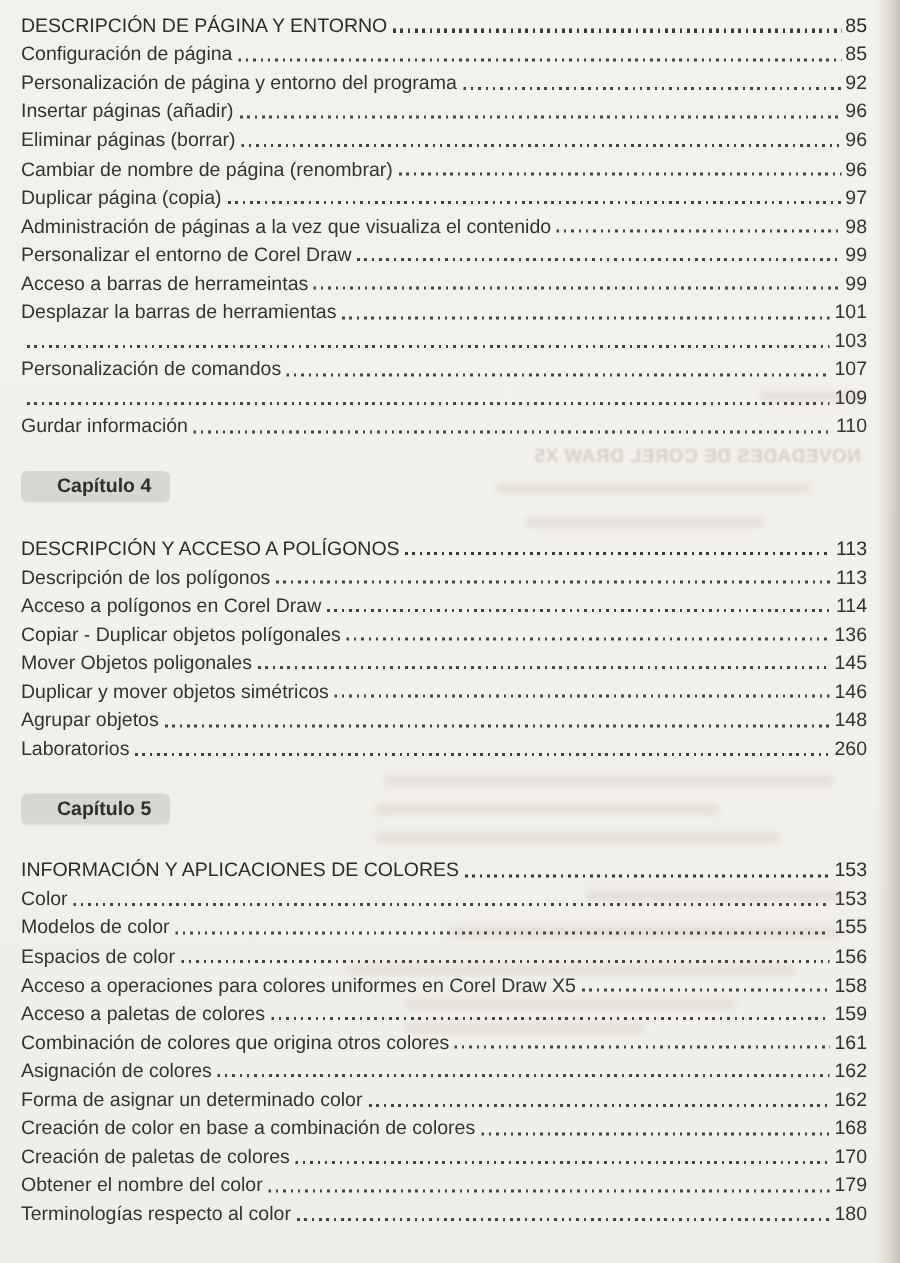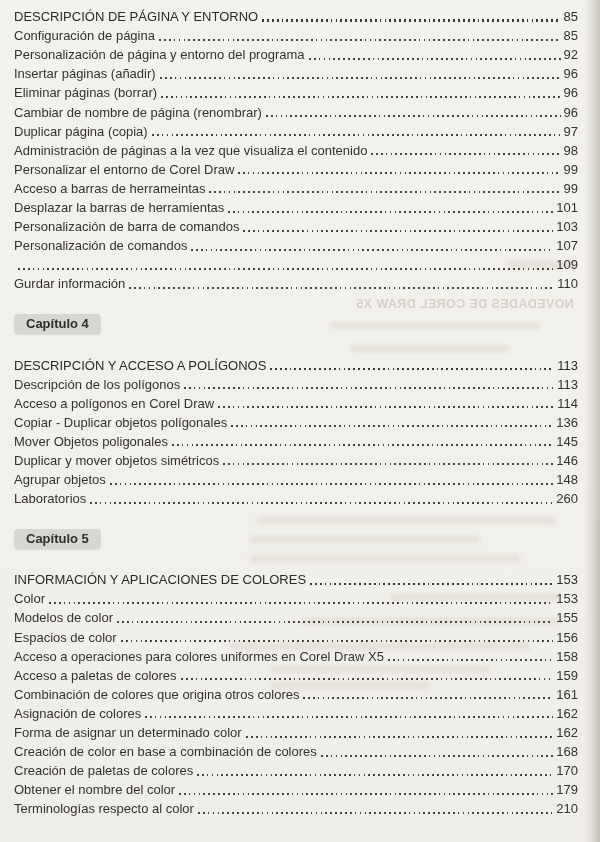--- a/index.html
+++ b/index.html
@@ -33,21 +33,21 @@
     background:repeating-linear-gradient(90deg,#474540 0 1.7px,transparent 1.7px 4.9px);
   }
   .toc-row.bold{font-weight:400;color:#2b2a26;}
   .toc-row.bold .leader{
     height:2.2px;
     background:repeating-linear-gradient(90deg,#3a3834 0 1.8px,transparent 1.8px 4.9px);
   }
   .badge-row{height:23px;margin:22px 0 17px;}
   .chapter-badge{
     display:inline-block;background:#d8d6d2;border-radius:4px;
-    padding:2px 12px 3px 12px;font-weight:700;font-size:13px;color:#2f2e2a;
+    padding:2px 12px 3px 24px;font-weight:700;font-size:13px;color:#2f2e2a;
     box-shadow:0 1px 1px rgba(0,0,0,.08);
   }
   
   .page-edge{
     position:absolute;top:0;right:0;width:16px;height:100%;
     background:linear-gradient(90deg,rgba(199,195,188,0) 0%,rgba(197,193,186,.45) 55%,rgba(185,181,174,.78) 100%);
   }
 </style>
 </head>
 <body>
@@ -120,21 +120,20 @@
           <span class="toc-title">Acceso a barras de herrameintas</span>
           <span class="leader"></span>
           <span class="toc-page">99</span>
         </div>
         <div class="toc-row">
           <span class="toc-title">Desplazar la barras de herramientas</span>
           <span class="leader"></span>
           <span class="toc-page">101</span>
         </div>
         <div class="toc-row">
-          <span class="toc-title">Personalización de barra de comandos</span>
           <span class="leader"></span>
           <span class="toc-page">103</span>
         </div>
         <div class="toc-row">
           <span class="toc-title">Personalización de comandos</span>
           <span class="leader"></span>
           <span class="toc-page">107</span>
         </div>
         <div class="toc-row">
           <span class="leader"></span>
@@ -247,19 +246,19 @@
           <span class="toc-page">170</span>
         </div>
         <div class="toc-row">
           <span class="toc-title">Obtener el nombre del color</span>
           <span class="leader"></span>
           <span class="toc-page">179</span>
         </div>
         <div class="toc-row">
           <span class="toc-title">Terminologías respecto al color</span>
           <span class="leader"></span>
-          <span class="toc-page">210</span>
+          <span class="toc-page">180</span>
         </div>
       </div>
     </div>
 
   <div class="page-edge"></div>
 </div>
 
 </body></html>

